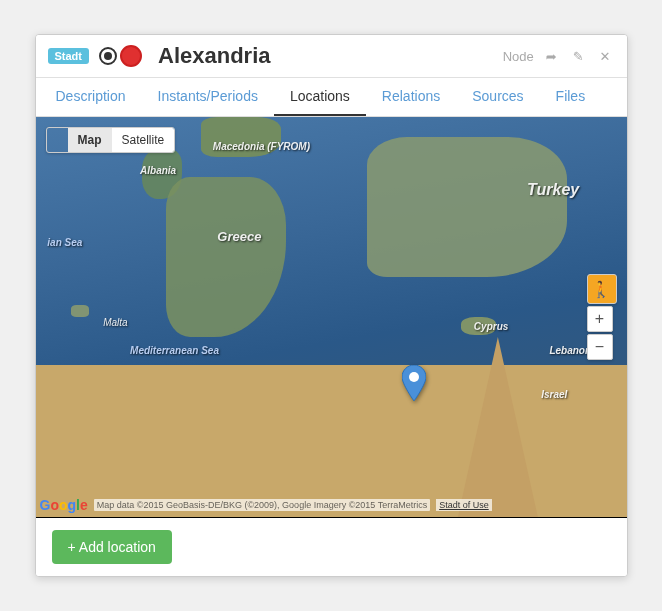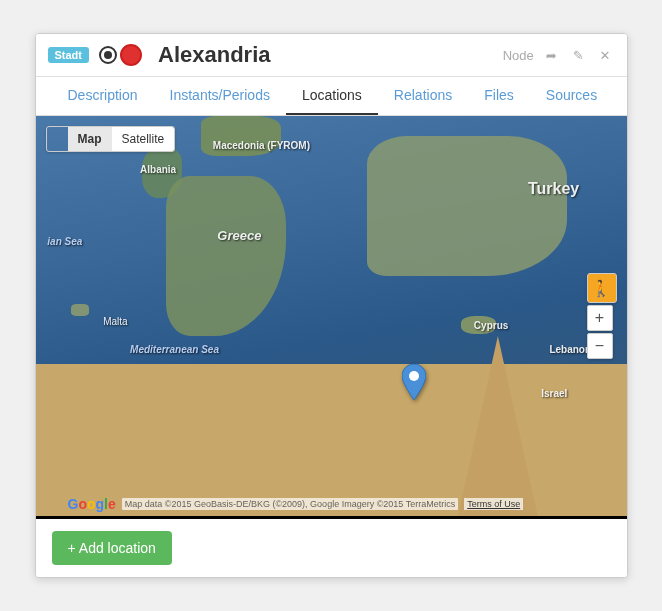--- a/index.html
+++ b/index.html
@@ -89,21 +89,21 @@
     .icon-btn {
       cursor: pointer;
       color: #aaa;
       font-size: 16px;
       padding: 2px 4px;
     }
     .tabs {
       display: flex;
       border-bottom: 1px solid #ddd;
       background: #fff;
-      padding: 0 16px;
+      padding: 0 4px;
     }
     .tab {
       padding: 10px 16px;
       font-size: 14px;
       color: #5b9bd5;
       cursor: pointer;
       border-bottom: 2px solid transparent;
       text-decoration: none;
     }
     .tab.active {
@@ -144,20 +144,21 @@
       font-weight: bold;
     }
     
     .map-label {
       position: absolute;
       color: rgba(255,255,255,0.9);
       font-size: 11px;
       font-weight: bold;
       text-shadow: 1px 1px 2px rgba(0,0,0,0.7);
       pointer-events: none;
+      font-style: italic;
     }
     .map-label.large {
       font-size: 16px;
       font-weight: bold;
     }
     .map-label.medium {
       font-size: 13px;
       margin-left: 40px;
     }
     .map-label.small {
@@ -208,21 +209,20 @@
     }
     
     .map-attribution {
       position: absolute;
       bottom: 4px;
       left: 4px;
       display: flex;
       align-items: center;
       gap: 6px;
       z-index: 10;
-      margin-left: 28px;
     }
     .google-logo {
       font-size: 14px;
       font-weight: bold;
       color: #4285F4;
     }
     .google-logo span:nth-child(1) { color: #4285F4; }
     .google-logo span:nth-child(2) { color: #EA4335; }
     .google-logo span:nth-child(3) { color: #FBBC04; }
     .google-logo span:nth-child(4) { color: #4285F4; }
@@ -239,21 +239,21 @@
       font-size: 9px;
       color: #333;
       background: rgba(255,255,255,0.7);
       padding: 1px 3px;
       text-decoration: underline;
       cursor: pointer;
     }
     
     .footer {
       padding: 12px 16px;
-      border-top: 3px solid #000000;
+      border-top: 1px solid #000000;
       background: #fff;
     }
     .add-location-btn {
       background: #5cb85c;
       color: #fff;
       border: none;
       border-radius: 4px;
       padding: 9px 16px;
       font-size: 14px;
       cursor: pointer;
@@ -370,22 +370,22 @@
       <span class="icon-btn">✎</span>
       <span class="icon-btn">✕</span>
     </div>
   </div>
 
   <div class="tabs">
     <span class="tab">Description</span>
     <span class="tab">Instants/Periods</span>
     <span class="tab active">Locations</span>
     <span class="tab">Relations</span>
+    <span class="tab">Sources</span>
     <span class="tab">Files</span>
-    <span class="tab">Sources</span>
   </div>
 
   <div class="map-container">
 
     <div class="sea-bg"></div>
 
     <div class="land-macedonian"></div>
     <div class="land-albania"></div>
     <div class="land-greece"></div>
     <div class="land-turkey"></div>
@@ -421,20 +421,20 @@
       <div class="map-control-btn person-icon">🚶</div>
       <div class="map-control-btn">+</div>
       <div class="map-control-btn">−</div>
     </div>
 
     <div class="map-attribution">
       <div class="google-logo">
         <span>G</span><span>o</span><span>o</span><span>g</span><span>l</span><span>e</span>
       </div>
       <div class="map-data-text">Map data ©2015 GeoBasis-DE/BKG (©2009), Google Imagery ©2015 TerraMetrics</div>
-      <div class="terms-link">Terms of Use</div>
+      <div class="terms-link">Stadt of Use</div>
     </div>
   </div>
 
   <div class="footer">
     <button class="add-location-btn">+ Add location</button>
   </div>
 </div>
 
 </body></html>

